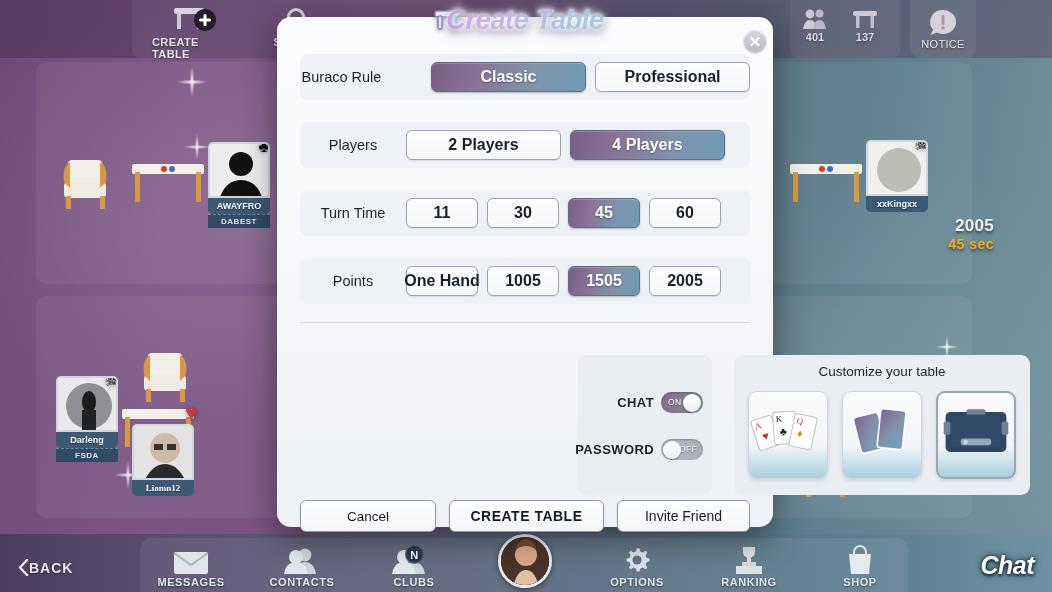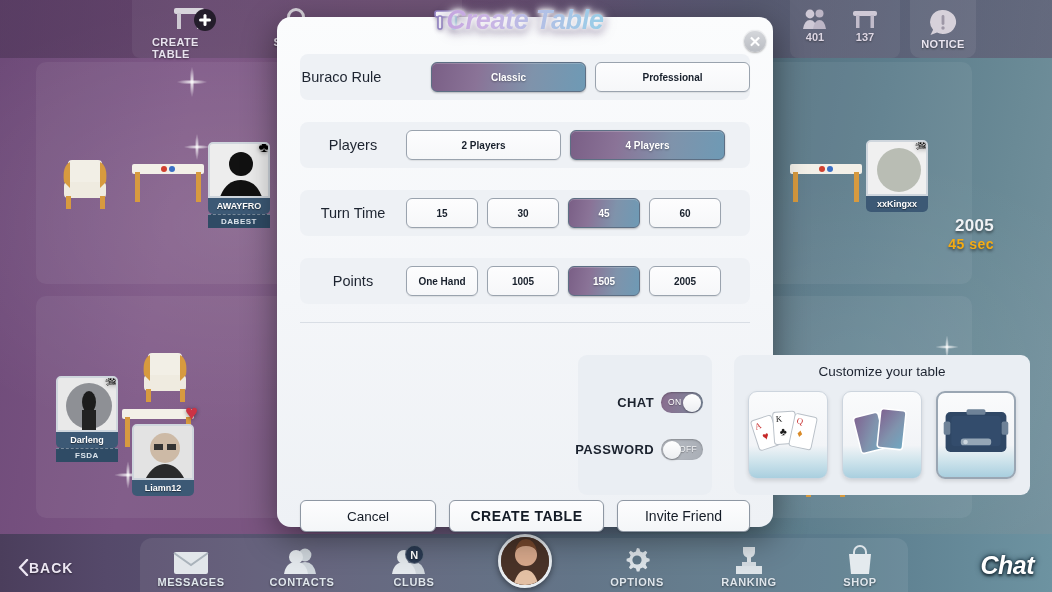--- a/index.html
+++ b/index.html
@@ -49,21 +49,21 @@
     display: flex; flex-direction: column; align-items: center; gap: 1px;
     color: #ded7e4; font-size: 11px; font-weight: bold;
     text-shadow: 0 1px 2px rgba(0,0,0,.4);
   }
   #notice-btn {
     position: absolute; top: 0; left: 910px; width: 66px; height: 58px;
     background: rgba(255,255,255,.07);
     display: flex; flex-direction: column; align-items: center; justify-content: center; gap: 1px;
     border-radius: 0 0 10px 10px; cursor: pointer;
   }
-  #notice-btn .lbl { color: #e9e4ef; font-size: 11px; font-weight: bold; letter-spacing: .3px;
+  #notice-btn .lbl { color: #e9e4ef; font-size: 11px; font-weight: normal; letter-spacing: .3px;
     text-shadow: 0 1px 2px rgba(0,0,0,.5); text-align: right; }
 
   
   .room-slab {
     position: absolute;
     background: rgba(255,255,255,.06);
     border-radius: 10px;
   }
   .furn-table {
     position: absolute;
@@ -192,21 +192,21 @@
   }
   .opt-label {
     width: 106px; text-align: center; color: #1d2430;
     font-size: 14.5px; font-weight: normal;
   }
   .opt-btns { display: flex; gap: 9px; flex: 1; }
   .opt-btn {
     height: 30px; border-radius: 6px;
     background: linear-gradient(180deg, #fdfdfe, #f6f7f9);
     border: 1px solid #9aa3ae;
-    color: #18202c; font-size: 10px; font-weight: bold;
+    color: #18202c; font-size: 16px; font-weight: bold;
     display: flex; align-items: center; justify-content: center;
     cursor: pointer; box-shadow: 0 1px 1px rgba(0,0,0,.08);
     white-space: nowrap;
   }
   .opt-btn.sel {
     background: linear-gradient(100deg, #7a5f86 0%, #8a7397 30%, #7f93ab 65%, #6e9ab5 100%);
     color: #fff; border: 1px solid #5d6f84;
     text-shadow: 0 1px 2px rgba(0,0,0,.35);
     box-shadow: 0 1px 2px rgba(0,0,0,.25), inset 0 1px 0 rgba(255,255,255,.2);
   }
@@ -365,21 +365,21 @@
           <circle cx="31" cy="28" r="23" fill="#8e9095"></circle>
           <ellipse cx="31" cy="24" rx="7" ry="11" fill="#1c1c1c"></ellipse>
           <rect x="24" y="32" width="14" height="20" fill="#222"></rect>
         </svg>
       <div class="pc-badge">☠</div>
     </div>
     <div class="pc-name">Darleng</div>
     <div class="pc-club">FSDA</div>
   </div>
 
-  <div class="player-card" style="left:132px;top:424px;width:62px;">
+  <div class="player-card" style="left:132px;top:424px;width:62px;font-family:Liberation Serif, serif;">
     <div class="pc-photo">
       <svg viewBox="0 0 62 56" width="62" height="56">
           <rect width="62" height="56" fill="#e3e3e3"></rect>
           <circle cx="31" cy="22" r="15" fill="#cdbaa6"></circle>
           <path d="M10 56 q8 -18 21 -18 t21 18 z" fill="#2b2b2b"></path>
           <rect x="20" y="18" width="9" height="6" fill="#333"></rect>
           <rect x="33" y="18" width="9" height="6" fill="#333"></rect>
         </svg>
     </div>
     <div class="pc-name">Liamn12</div>
@@ -595,21 +595,21 @@
     <div class="opt-label">Players</div>
     <div class="opt-btns">
       <div class="opt-btn">2 Players</div>
       <div class="opt-btn sel">4 Players</div>
     </div>
   </div>
 
   <div class="opt-row four" style="top:173px;">
     <div class="opt-label">Turn Time</div>
     <div class="opt-btns">
-      <div class="opt-btn">15</div>
+      <div class="opt-btn">11</div>
       <div class="opt-btn">30</div>
       <div class="opt-btn sel">45</div>
       <div class="opt-btn">60</div>
     </div>
   </div>
 
   <div class="opt-row four" style="top:241px;">
     <div class="opt-label">Points</div>
     <div class="opt-btns">
       <div class="opt-btn">One Hand</div>

